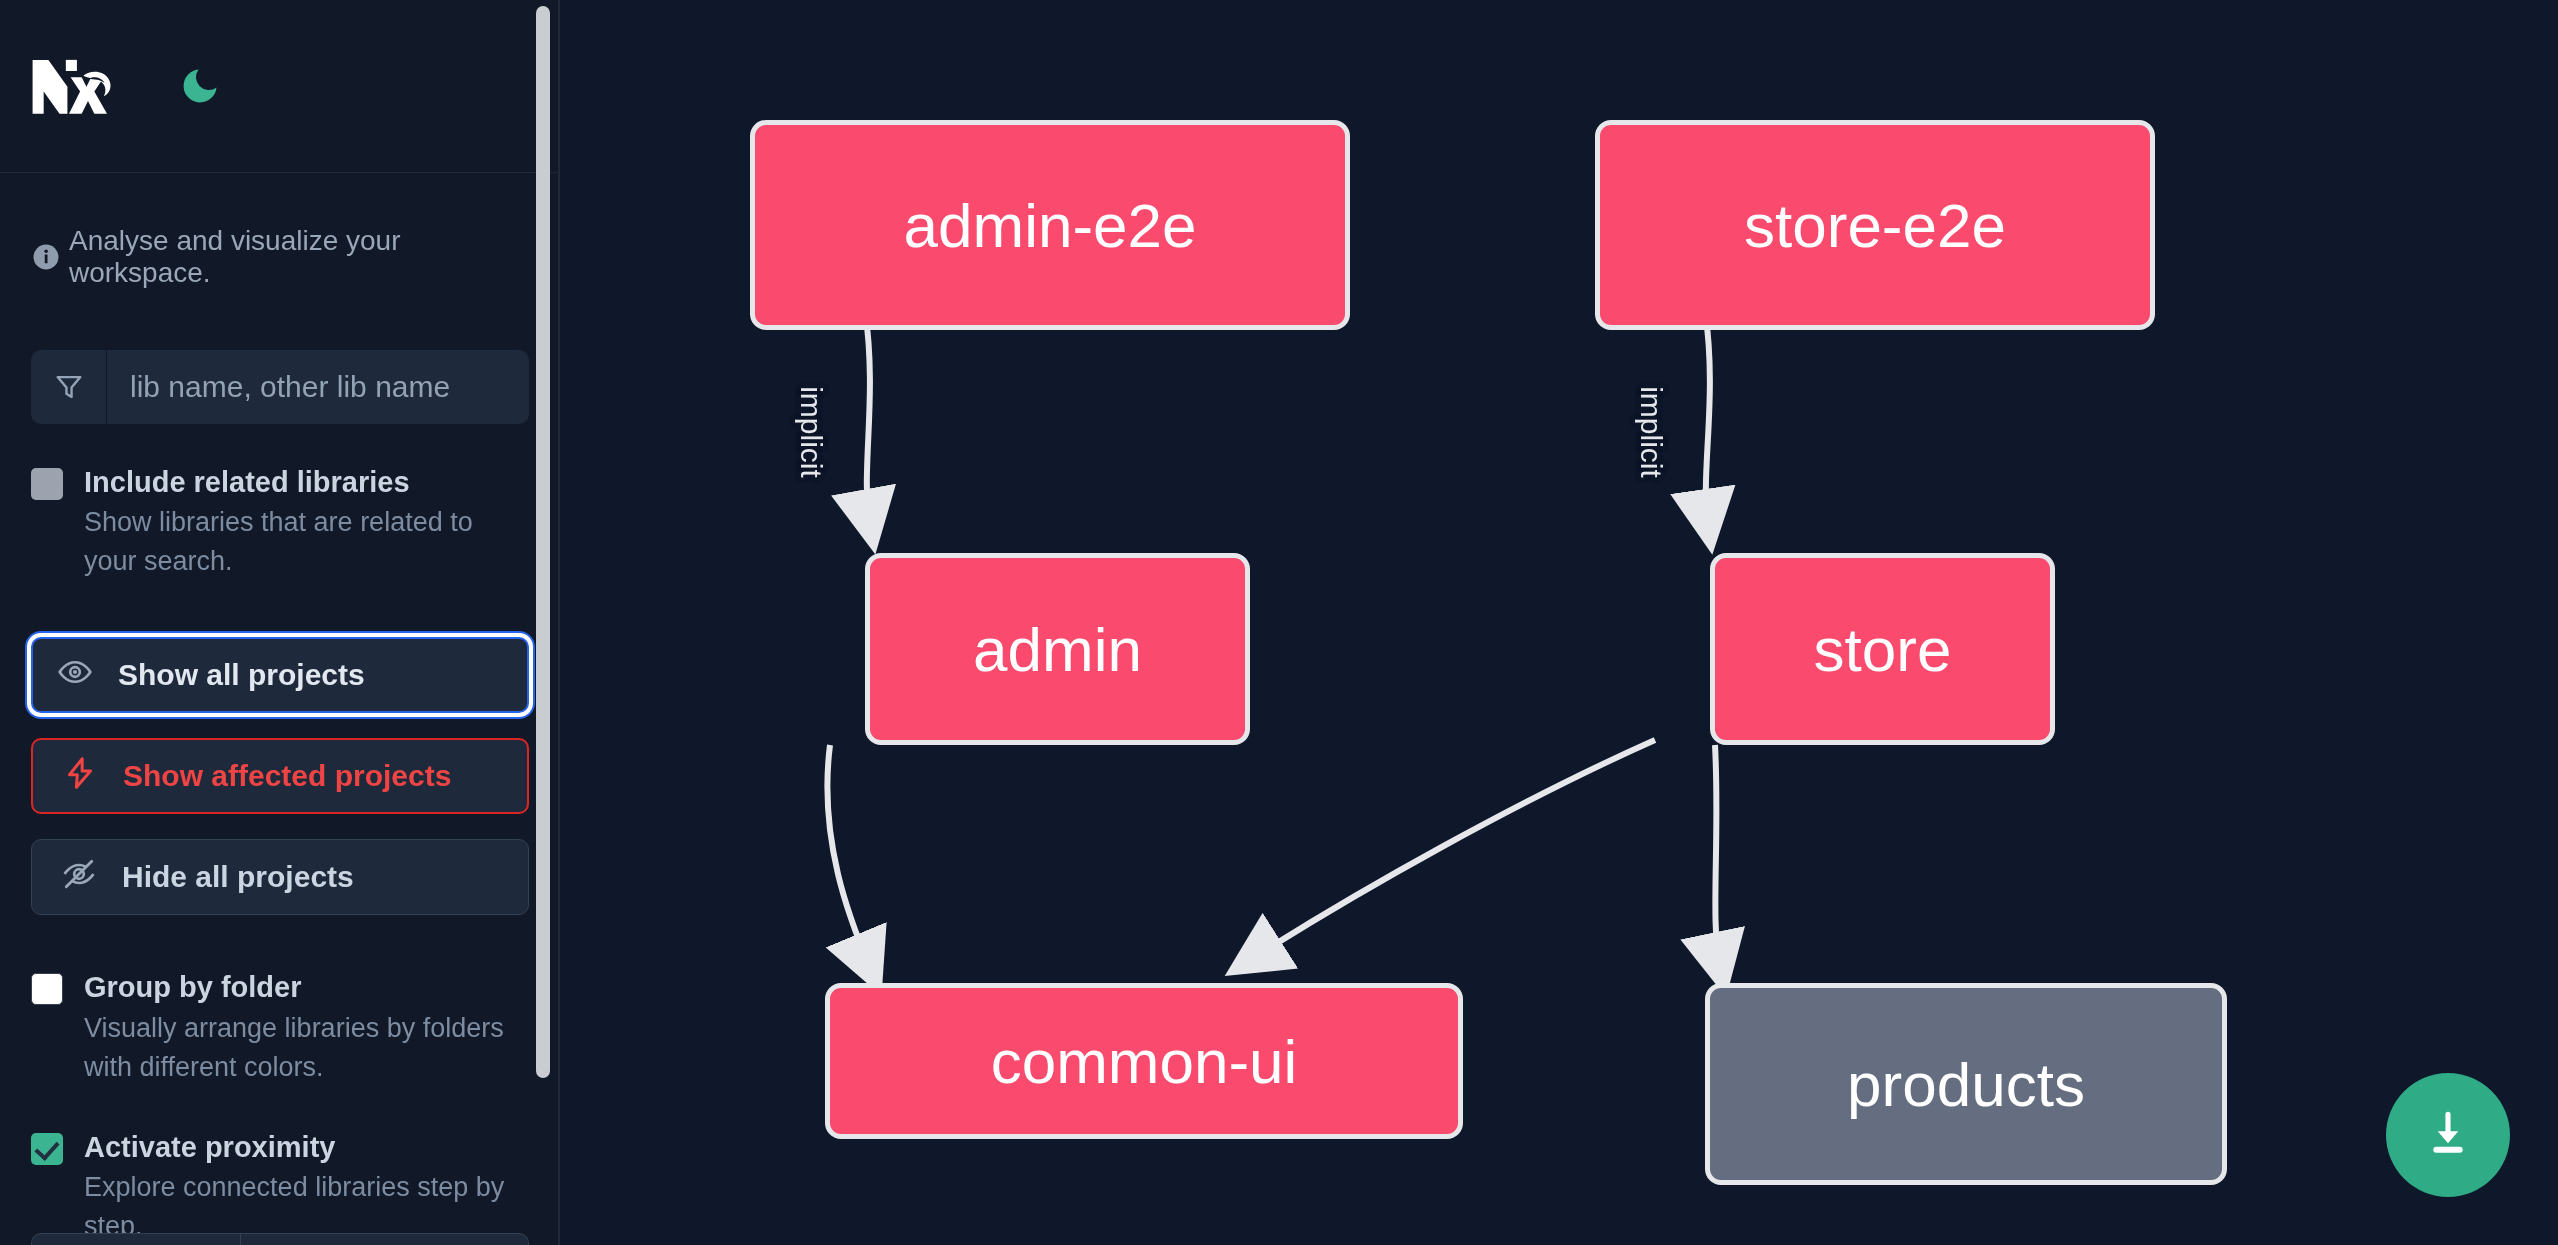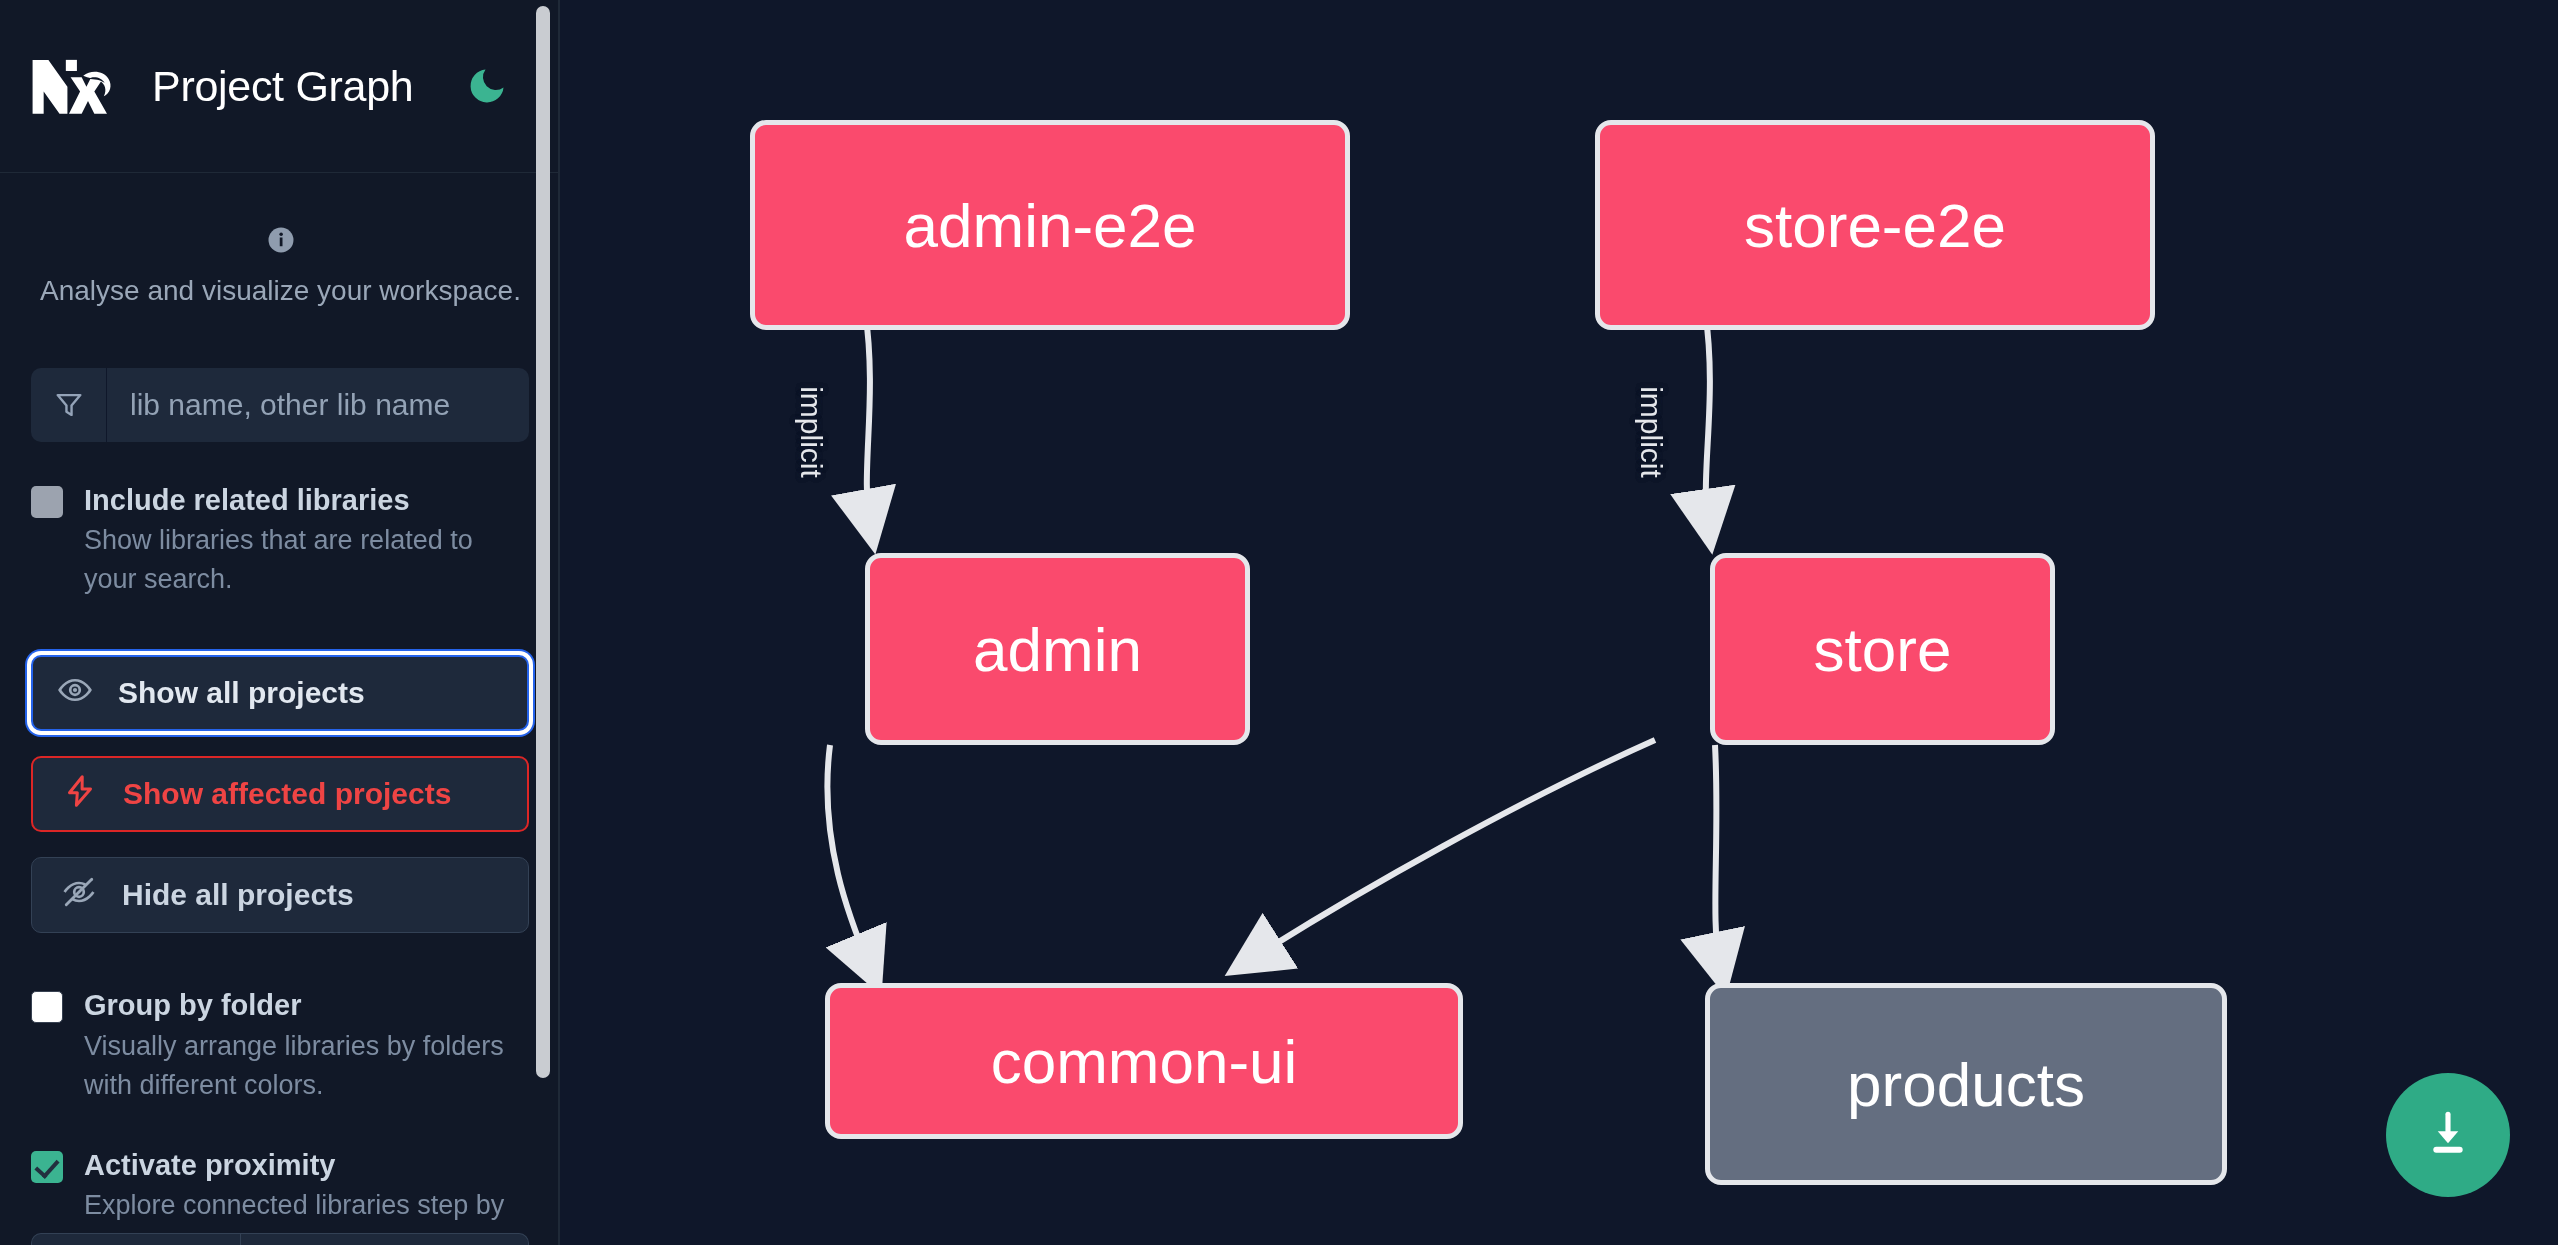--- a/index.html
+++ b/index.html
@@ -29,23 +29,22 @@
     gap: 26px;
   }
   .nx-logo { width: 95px; height: 62px; flex: 0 0 95px; }
   .brand-title {
     color: #ffffff; font-size: 43px; font-weight: 400;
     letter-spacing: -0.3px; white-space: nowrap;
   }
   .moon-btn { margin-left: 26px; width: 44px; height: 44px; cursor: pointer; }
 
   .tagline-row {
-    display: flex; align-items: center; gap: 20px;
+    display: flex; align-items: center; gap: 8px;
     padding: 52px 30px 0 31px;
-    flex-direction: column;
   }
   .info-icon { width: 30px; height: 30px; flex: 0 0 30px; }
   .tagline-text { color: #9aa7b8; font-size: 28px; }
 
   .filter-wrap {
     margin: 61px 31px 0 31px;
     height: 74px;
     background: #1e293b;
     border-radius: 10px;
     display: flex; align-items: center;
@@ -168,21 +167,20 @@
       <div class="brand-row">
         <span class="nx-logo">
           <svg viewBox="0 0 120 78" width="95" height="62" aria-hidden="true">
             <path fill="#ffffff" d="M2 74V6h20l24 34V6h10v14h-10v54H36L16 46v28z"></path>
             <rect fill="#ffffff" x="44" y="6" width="14" height="14"></rect>
             <path fill="#ffffff" d="M50 28l12 18-14 28h16l8-16 8 16h16L80 46l12-18H76l-6 12-6-12z"></path>
             <path fill="#ffffff" d="M66 26c10-8 26-6 32 4 5 8 2 18-6 22 4-8 2-16-6-20-6-3-14-3-20-6z"></path>
             <path fill="#111827" d="M72 30c7-4 17-2 21 5-5-4-13-5-21-5z"></path>
           </svg>
         </span>
-        <span class="brand-title">Project Graph</span>
         <span class="moon-btn">
           <svg viewBox="0 0 24 24" width="44" height="44" aria-hidden="true">
             <path fill="#3bb491" d="M21 12.8A9 9 0 1 1 11.2 3a7 7 0 0 0 9.8 9.8z"></path>
           </svg>
         </span>
       </div>
 
       <div class="tagline-row">
         <span class="info-icon">
           <svg viewBox="0 0 24 24" width="30" height="30" aria-hidden="true">

